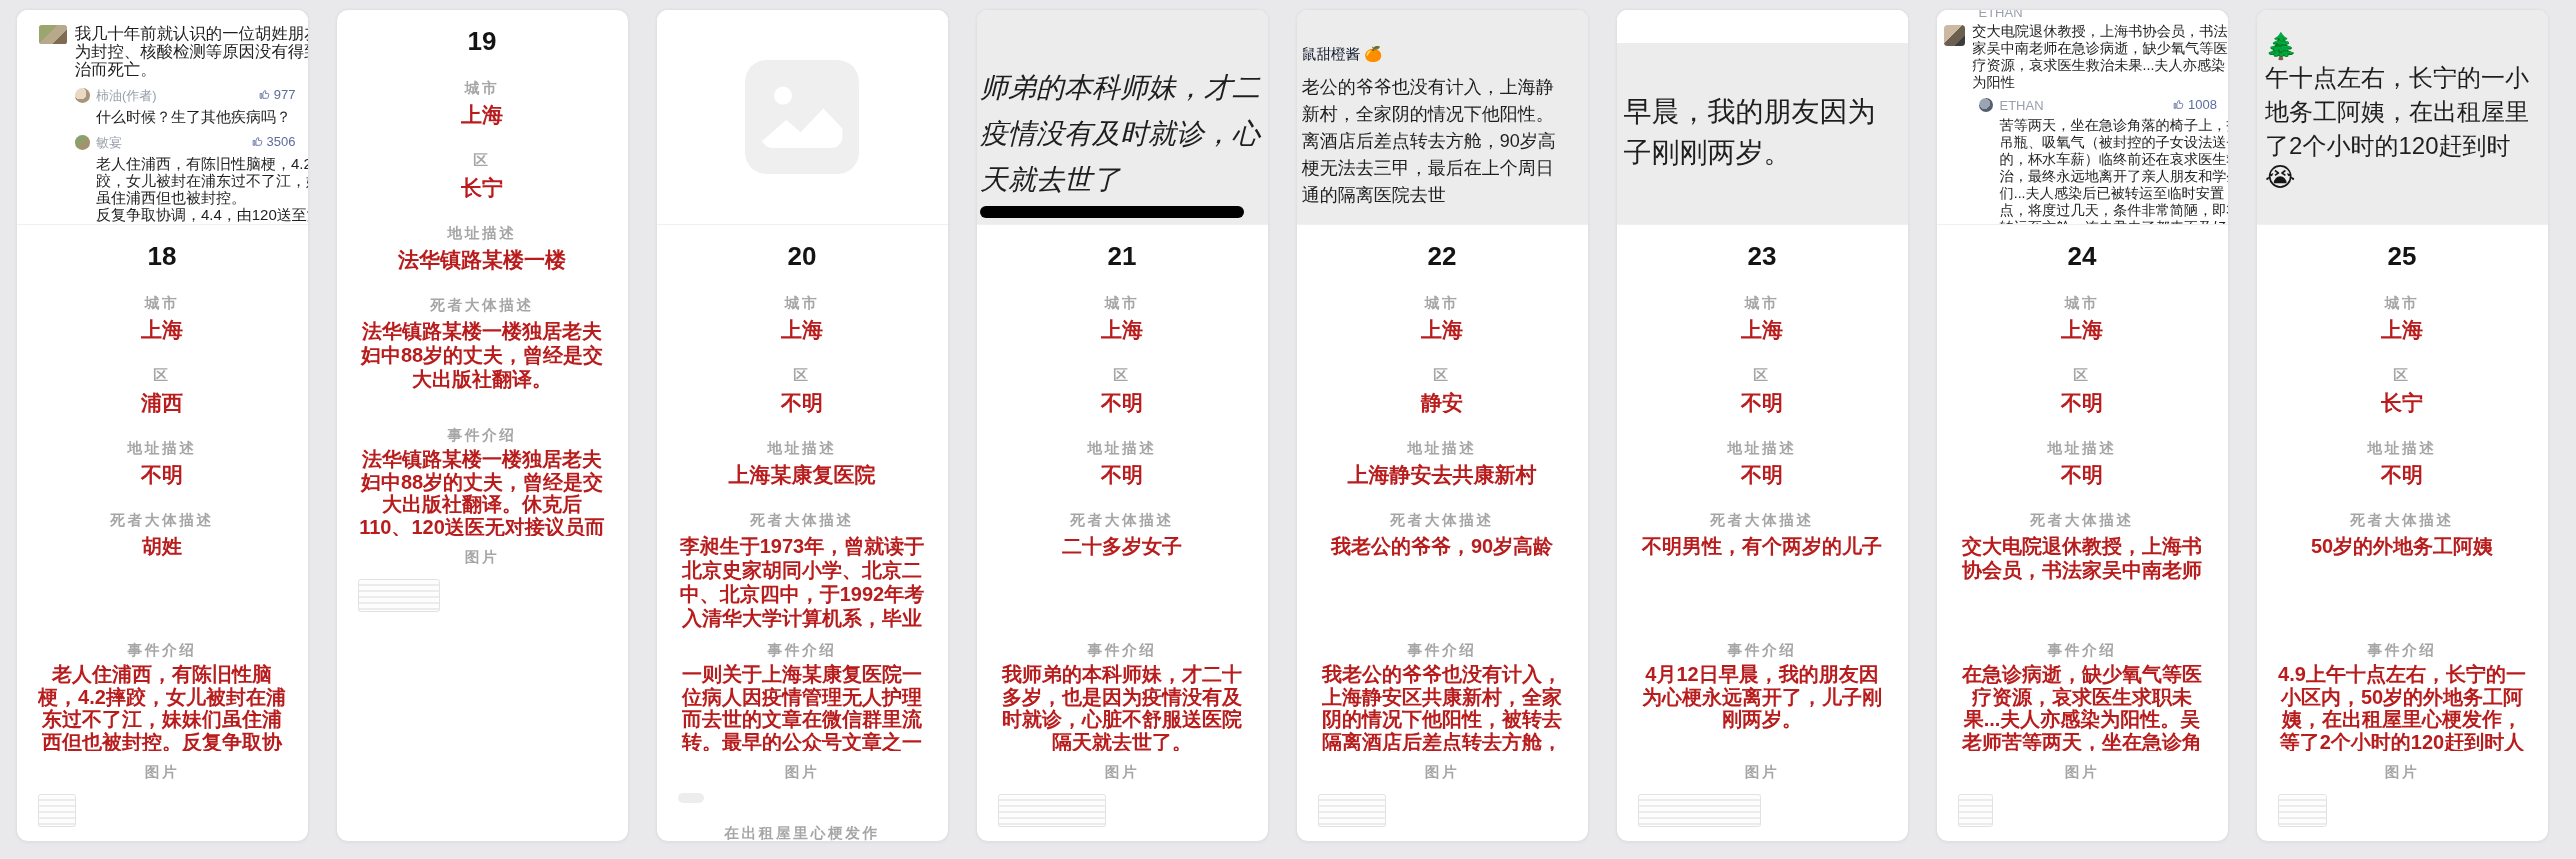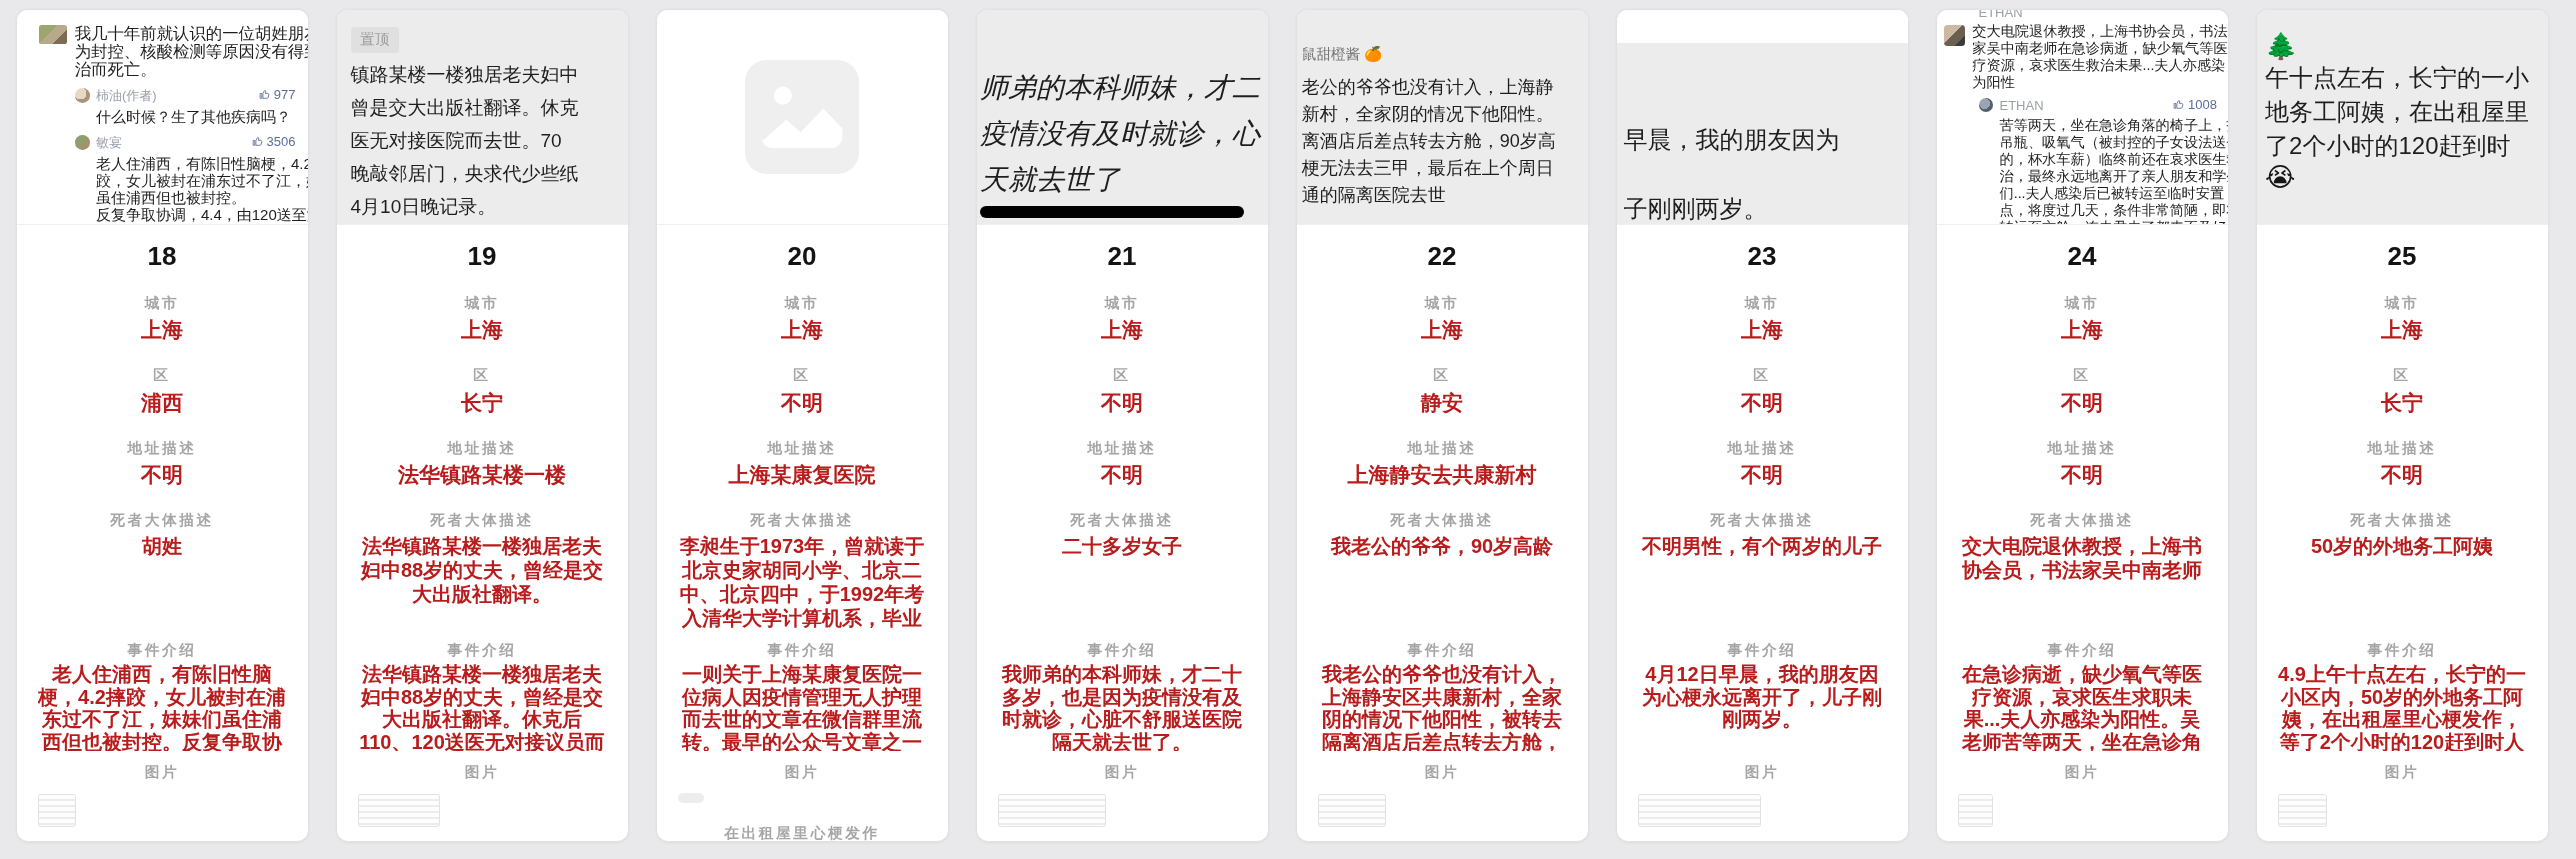--- a/index.html
+++ b/index.html
@@ -72,27 +72,27 @@
     padding:3.5px 9.5px;border-radius:3.5px;margin-bottom:5.2px;}
   .s19 .ln{font-size:19px;line-height:33px;}
 
   
   .s21{padding:55px 0 0 3.5px;}
   .s21 .ln{font-size:28px;line-height:46px;font-style:italic;}
   .redact-bar{width:264px;height:12px;background:#000;border-radius:6px;margin-top:3.5px;}
 
   
   .s22{padding:35px 0 0 5.2px;}
-  .s22 .author{font-size:14.7px;color:#737373;margin-bottom:10.4px;}
+  .s22 .author{font-size:14.7px;color:#0f172a;margin-bottom:10.4px;}
   .s22 .ln{font-size:18px;line-height:27px;}
 
   
   .s23-band{height:33px;background:#fff;}
   .s23-gray{height:181px;background:#ececec;padding:48px 0 0 7px;box-sizing:border-box;}
-  .s23-gray .ln{font-size:24px;line-height:41px;margin-top:28px;}
+  .s23-gray .ln{font-size:28px;line-height:41px;}
 
   
   .s25{padding:22.4px 0 0 8.6px;}
   .s25 .emoji{font-size:26px;line-height:29px;}
   .s25 .ln{font-size:24px;line-height:34px;}
 
   
   .ph-wrap{display:flex;align-items:center;justify-content:center;height:100%;}
 </style>
 </head>
@@ -171,30 +171,20 @@
         </div>
       <div class="field f-image">
           <div class="flabel">图片</div>
           <div class="thumb tw42"></div>
         </div>
 
     </div>
   </div>
 
   <div class="card">
-    <div class="card-image gray">
-      <div class="shot s19">
-        <span class="badge">置顶</span>
-        <div class="ln">镇路某楼一楼独居老夫妇中</div>
-        <div class="ln">曾是交大出版社翻译。休克</div>
-        <div class="ln">医无对接医院而去世。70</div>
-        <div class="ln">晚敲邻居门，央求代少些纸</div>
-        <div class="ln">4月10日晚记录。</div>
-      </div>
-    </div>
     <div class="card-body">
       <div class="num">19</div>
       <div class="field">
           <div class="flabel">城市</div>
           <div class="fvalue">上海</div>
         </div>
       <div class="field">
           <div class="flabel">区</div>
           <div class="fvalue">长宁</div>
         </div>

